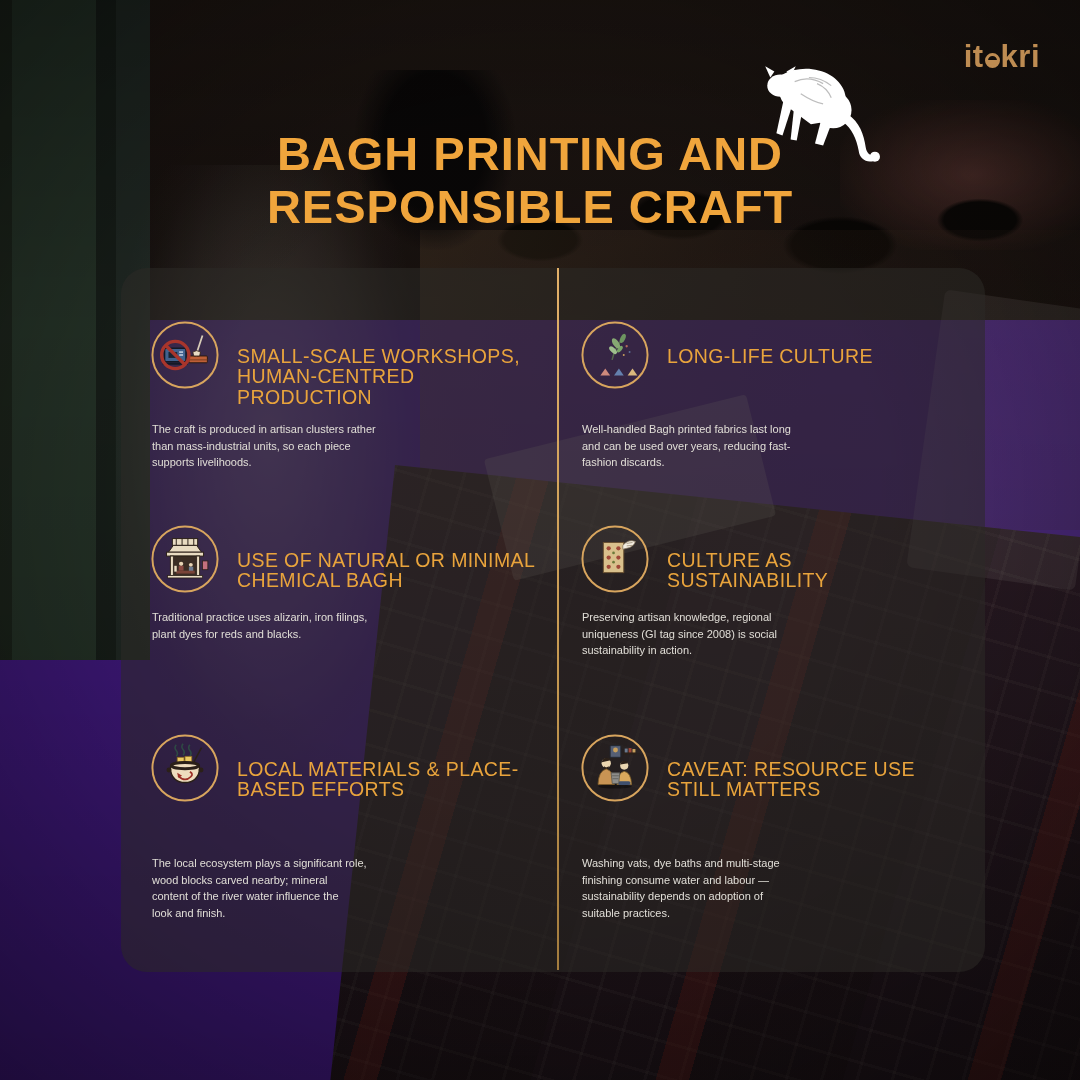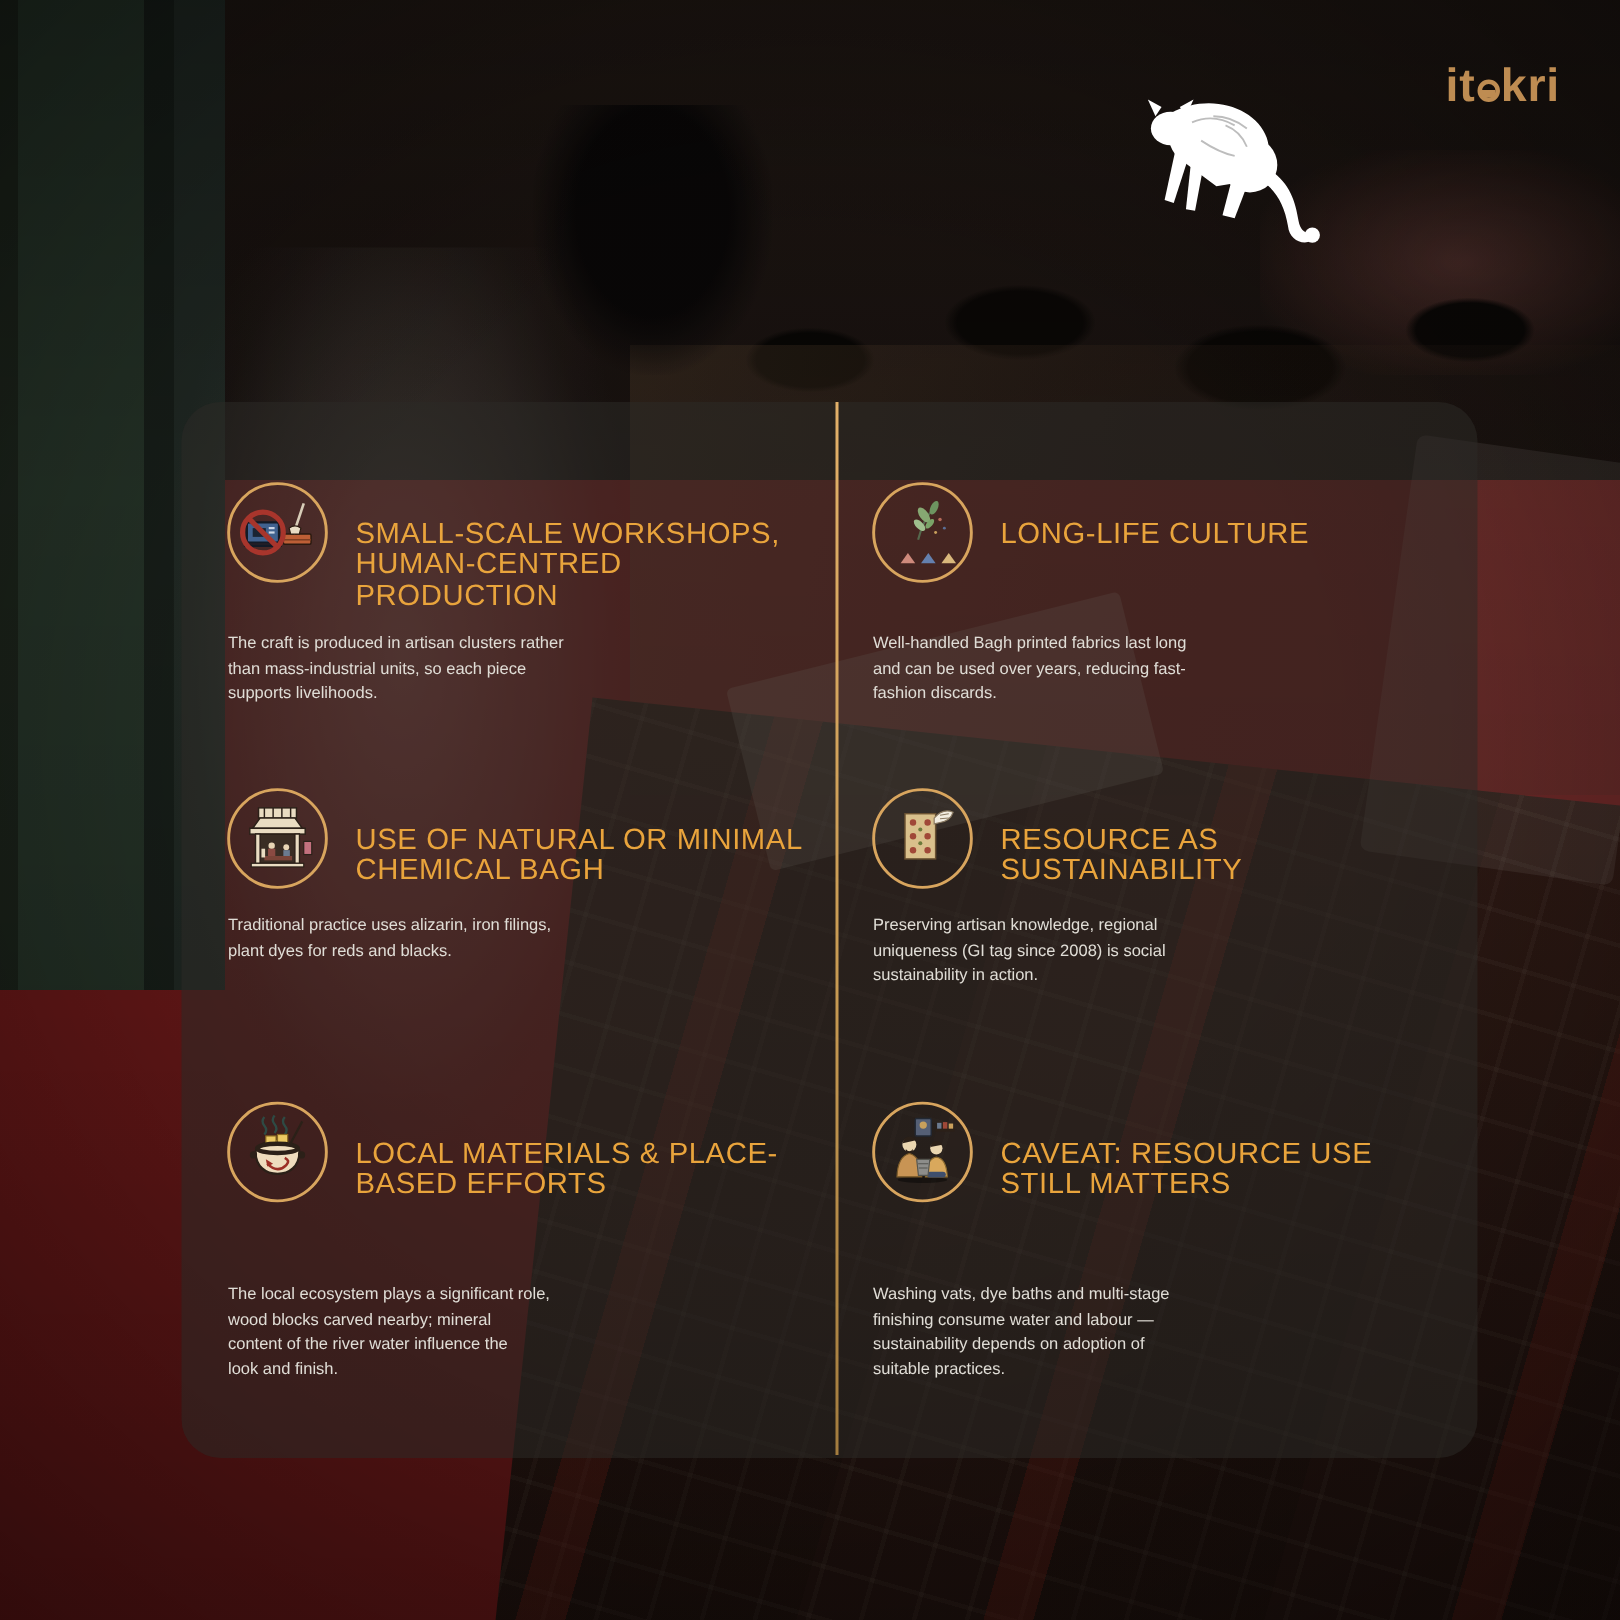--- a/index.html
+++ b/index.html
@@ -5,21 +5,21 @@
   :root{
     --accent:#F0A53C;
     --heading:#E9A43C;
     --gold:#D8A55E;
     --logo:#BE8C52;
     --body-text:#E0DDD6;
   }
   *{box-sizing:border-box;}
   html,body{margin:0;padding:0;background:#000;}
   .canvas{position:relative;width:1080px;height:1080px;overflow:hidden;
-    background:#7f1d1d;font-family:"Liberation Sans",sans-serif;}
+    background:#4c1d95;font-family:"Liberation Sans",sans-serif;}
 
   
   .photo-bg{position:absolute;inset:0;}
   .bg-door{position:absolute;left:0;top:0;width:150px;height:660px;
     background:linear-gradient(90deg,#20291f 0 12px,#2b3b2e 12px 96px,#1b231d 96px 116px,#26302a 116px);}
   .bg-wall{position:absolute;left:150px;top:0;right:0;height:320px;
     background:linear-gradient(180deg,#231a15,#191210);}
   .bg-rolls{position:absolute;left:840px;top:100px;width:240px;height:150px;
     background:radial-gradient(ellipse at 55% 50%,rgba(160,90,84,0.45),rgba(95,52,46,0.22) 60%,transparent 78%);}
   .bg-blocks{position:absolute;left:420px;top:150px;width:660px;height:200px;background:
@@ -112,20 +112,22 @@
       <circle cx="123" cy="102" r="5"></circle>
     </g>
     <g stroke="#9a9a9a" stroke-width="1.2" opacity="0.65" fill="none">
       <path d="M44 28 q14 -6 28 2"></path>
       <path d="M50 40 q12 8 22 10"></path>
       <path d="M66 30 q10 4 14 14"></path>
       <path d="M58 24 q12 0 22 8"></path>
     </g>
   </svg>
 
+  <h1 class="title">BAGH PRINTING AND
+RESPONSIBLE CRAFT</h1>
 
   <div class="panel"></div>
   <div class="divider"></div>
 
   <div class="section s1 row1">
     <svg class="badge" viewBox="0 0 72 72">
       <circle cx="36" cy="36" r="33.5" fill="none" stroke="#D8A55E" stroke-width="2"></circle>
       <rect x="15" y="29" width="22" height="14" rx="1.5" fill="#41628f" stroke="#131a26" stroke-width="1.5"></rect>
       <rect x="19" y="33" width="9" height="6" fill="#1a2433"></rect>
       <line x1="30" y1="33" x2="34" y2="33" stroke="#cfd8e6" stroke-width="1.5"></line>
@@ -204,21 +206,21 @@
       <circle cx="29.5" cy="34.5" r="2.2" fill="#a04838"></circle>
       <circle cx="39.5" cy="34.5" r="2.2" fill="#a04838"></circle>
       <circle cx="29.5" cy="44" r="2.2" fill="#a04838"></circle>
       <circle cx="39.5" cy="44" r="2.2" fill="#a04838"></circle>
       <circle cx="34.5" cy="29.8" r="1.4" fill="#6b7a3a"></circle>
       <circle cx="34.5" cy="39.3" r="1.4" fill="#6b7a3a"></circle>
       <path d="M44 22 q6 -7 13 -4 q-2 6 -9 7 l-4 1 z" fill="#f2ede1" stroke="#8a7a62" stroke-width="0.8"></path>
       <line x1="48" y1="20" x2="54" y2="19" stroke="#8a7a62" stroke-width="0.7"></line>
       <line x1="48" y1="22.5" x2="54" y2="22" stroke="#8a7a62" stroke-width="0.7"></line>
     </svg>
-    <h3 class="sec-heading">RESOURCE AS
+    <h3 class="sec-heading">CULTURE AS
 SUSTAINABILITY</h3>
     <p class="sec-body">Preserving artisan knowledge, regional
 uniqueness (GI tag since 2008) is social
 sustainability in action.</p>
   </div>
 
   <div class="section s5 row3">
     <svg class="badge" viewBox="0 0 72 72">
       <circle cx="36" cy="36" r="33.5" fill="none" stroke="#D8A55E" stroke-width="2"></circle>
       <path d="M27 12 q-2.5 3 0 6 q2.5 3 0 6" fill="none" stroke="#2e4a44" stroke-width="1.6"></path>

